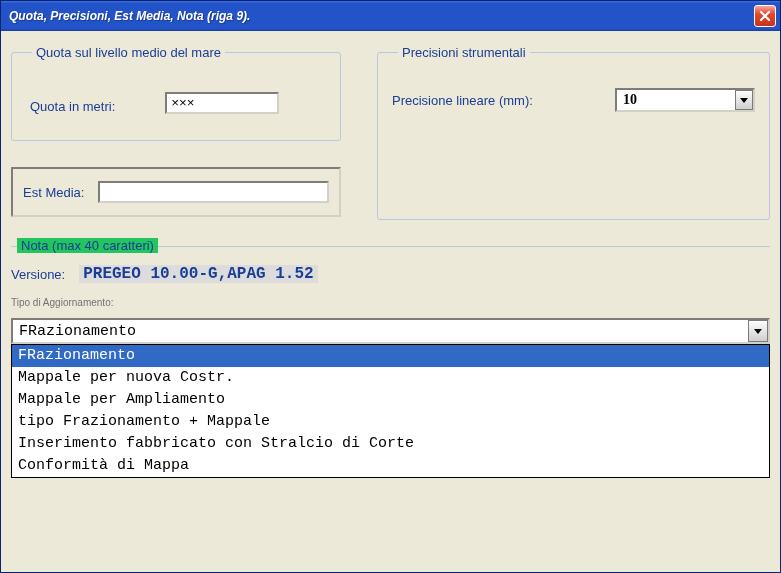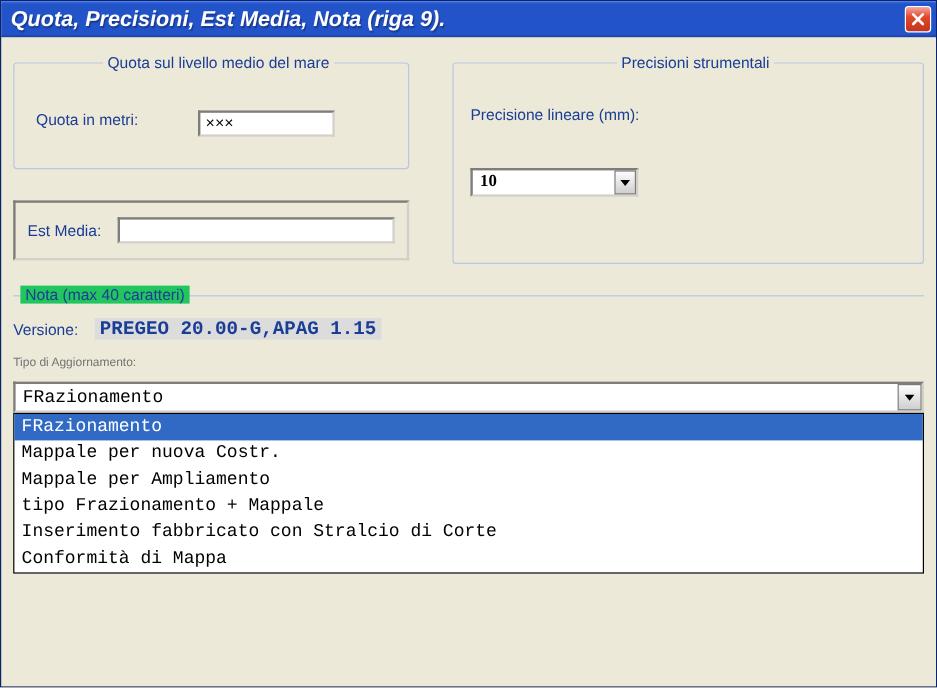--- a/index.html
+++ b/index.html
@@ -20,21 +20,21 @@
     height: 30px;
     background: linear-gradient(to bottom, #3a6ee8 0%, #2353c9 8%, #2353c9 92%, #1a3d96 100%);
     display: flex;
     align-items: center;
     justify-content: space-between;
     padding: 0 4px 0 8px;
   }
   .titlebar-text {
     color: #fff;
     font-weight: bold;
-    font-size: 18px;
+    font-size: 12px;
     font-style: italic;
     text-shadow: 1px 1px 1px rgba(0,0,0,0.3);
   }
   .close-btn {
     width: 22px;
     height: 22px;
     background: linear-gradient(to bottom, #f5a6a0 0%, #e2492c 40%, #c5341b 100%);
     border: 1px solid #fff;
     border-radius: 3px;
     display: flex;
@@ -57,25 +57,24 @@
     border-radius: 3px;
     padding: 22px 14px 20px 14px;
     margin: 0;
     position: relative;
   }
   fieldset.grp > legend {
     color: #1a3d96;
     font-size: 13px;
     padding: 0 4px;
     margin-left: 6px;
-    text-align: center;
   }
   .quota-row {
     display: flex;
-    align-items: flex-start;
+    align-items: flex-end;
     gap: 50px;
     padding: 10px 4px 6px 4px;
   }
   .label { color: #1a3d96; font-size: 13px; }
   .sunken-input {
     background: #fff;
     border: 2px inset #d4d0c8;
     font-family: "Courier New", monospace;
     font-size: 13px;
     padding: 2px 4px;
@@ -87,25 +86,24 @@
     margin-top: 26px;
     padding: 12px 10px;
     display: flex;
     align-items: center;
     gap: 14px;
     width: 330px;
   }
   .est-box .sunken-input { flex:1; background:#fff; }
   .prec-row {
     display: flex;
-    align-items: flex-start;
+    align-items: center;
     justify-content: space-between;
     padding: 6px 0;
-    gap: 37px;
-    flex-direction: column;
+    gap: 20px;
   }
   .prec-row + .prec-row { margin-top: 34px; }
   .select-wrap {
     position: relative;
     width: 140px;
   }
   .select-box {
     width: 100%;
     height: 24px;
     background: #fff;
@@ -272,21 +270,21 @@
       </div>
 
     </div>
 
     <div class="nota-area">
       <div class="nota-header">
         <span class="nota-legend">Nota (max 40 caratteri)</span>
 
         <div class="versione-row">
           <span class="label">Versione:</span>
-          <span class="versione-val">PREGEO 20.00-G,APAG 1.15</span>
+          <span class="versione-val">PREGEO 10.00-G,APAG 1.52</span>
         </div>
 
         <span class="tipo-label">Tipo di Aggiornamento:</span>
 
         <div class="combo-wrap">
           <div class="combo-box">FRazionamento</div>
           <div class="combo-arrow">
               <div class="down-tri"></div>
             </div>
 

